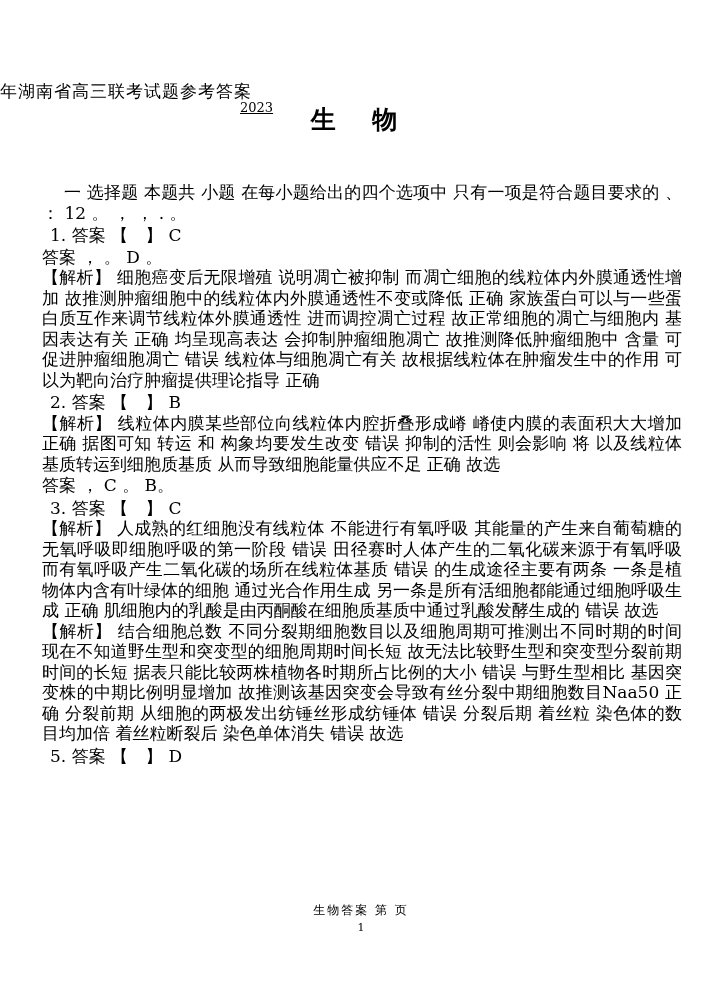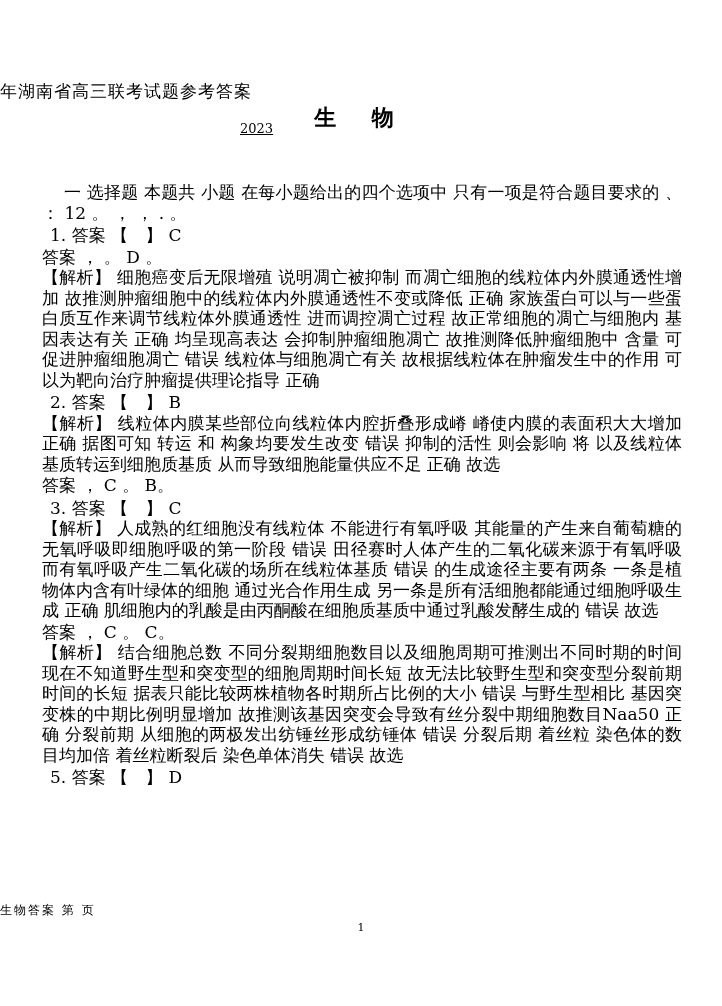--- a/index.html
+++ b/index.html
@@ -21,31 +21,31 @@
   .title-line {
     position: absolute;
     left: 0; top: 80px;
     width: 722px;
     text-align: left;
     font-size: 17px;
     letter-spacing: 1px;
   }
   .title-year {
     position: absolute;
-    left: 240px; top: 121px;
+    left: 240px; top: 100px;
     font-size: 13px;
     font-family: "DejaVu Serif", serif;
     text-decoration: underline;
   }
   .subject {
     position: absolute;
     left: 0; top: 103px;
     width: 722px;
     text-align: center;
-    font-size: 22px;
+    font-size: 25px;
     font-weight: bold;
     letter-spacing: 14px;
   }
   
   .body-block {
     position: absolute;
     left: 42px;
     top: 182px;
     width: 640px;
     font-size: 17px;
@@ -59,21 +59,21 @@
   .num { font-family: "DejaVu Serif", serif; }
   .ans-row { margin-top: 1px; }
   .qnum { font-family: "DejaVu Serif", serif; }
   
   .item { margin-top: 2px; margin-left: 8px; }
   
   .footer {
     position: absolute;
     left: 0; top: 902px;
     width: 722px;
-    text-align: left;
+    text-align: center;
     font-size: 12px;
     letter-spacing: 2px;
   }
   .pageno {
     position: absolute;
     left: 0; top: 921px;
     width: 722px;
     text-align: center;
     font-size: 11px;
     font-family: "DejaVu Serif", serif;
@@ -118,21 +118,20 @@
 
     <div class="p item">
       <span class="qnum">3.</span>
       <span>答案</span>
       <span class="wide">【  】</span><span class="num">C</span>
     </div>
     <div class="p">
       <span>【解析】</span>
       <span>人成熟的红细胞没有线粒体  不能进行有氧呼吸  其能量的产生来自葡萄糖的无氧呼吸即细胞呼吸的第一阶段      错误  田径赛时人体产生的二氧化碳来源于有氧呼吸  而有氧呼吸产生二氧化碳的场所在线粒体基质      错误        的生成途径主要有两条  一条是植物体内含有叶绿体的细胞  通过光合作用生成      另一条是所有活细胞都能通过细胞呼吸生成          正确  肌细胞内的乳酸是由丙酮酸在细胞质基质中通过乳酸发酵生成的   错误  故选</span>
     </div>
-    <div class="p ans-row">答案      ，   C   。   C。</div>
 
     <div class="p">
       <span>【解析】</span>
       <span>结合细胞总数  不同分裂期细胞数目以及细胞周期可推测出不同时期的时间  现在不知道野生型和突变型的细胞周期时间长短  故无法比较野生型和突变型分裂前期时间的长短  据表只能比较两株植物各时期所占比例的大小      错误  与野生型相比      基因突变株的中期比例明显增加  故推测该基因突变会导致有丝分裂中期细胞数目Naa50    正确  分裂前期  从细胞的两极发出纺锤丝形成纺锤体      错误  分裂后期  着丝粒  染色体的数目均加倍  着丝粒断裂后  染色单体消失      错误  故选</span>
     </div>
 
     <div class="p item">
       <span class="qnum">5.</span>
       <span>答案</span>
       <span class="wide">【  】</span><span class="num">D</span>

